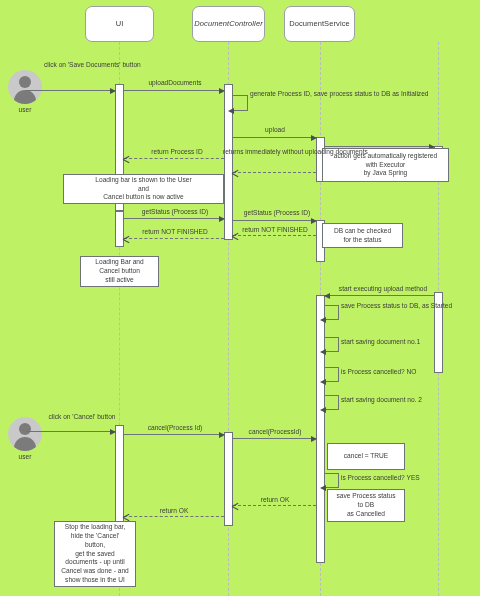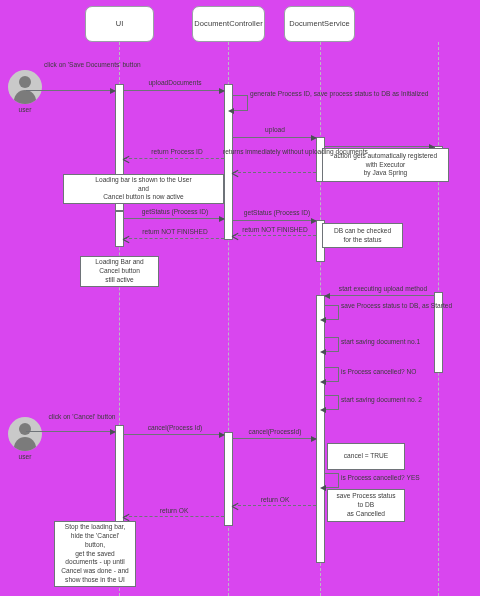--- a/index.html
+++ b/index.html
@@ -6,21 +6,21 @@
   body{
     font-family:"Liberation Sans", sans-serif;
     color:#3a3a3a;
     -webkit-font-smoothing:antialiased;
   }
   #canvas{
     position:relative;
     width:480px;
     height:596px;
     overflow:hidden;
-    background:#d946ef;
+    background:#bef264;
   }
   
   .participant{
     position:absolute;
     box-sizing:border-box;
     border:1px solid #9aa0a6;
     border-radius:7px;
     background:#ffffff;
     display:flex;
     align-items:center;
@@ -155,21 +155,21 @@
 <div id="canvas">
 
   <div class="lifeline" style="left:119px;top:42px;height:554px;"></div>
   <div class="lifeline" style="left:228px;top:42px;height:554px;"></div>
   <div class="lifeline" style="left:320px;top:42px;height:554px;"></div>
   <div class="lifeline" style="left:438px;top:42px;height:554px;"></div>
 
   <div class="participant" style="left:85px;top:6px;width:69px;height:36px;">
     <span>UI</span>
   </div>
-  <div class="participant" style="left:192px;top:6px;width:73px;height:36px;">
+  <div class="participant" style="left:192px;top:6px;width:73px;height:36px;font-style:italic;">
     <span>DocumentController</span>
   </div>
   <div class="participant" style="left:284px;top:6px;width:71px;height:36px;text-align:right;">
     <span>DocumentService</span>
   </div>
 
   <div class="actor-wrap" style="left:8px;top:70px;">
     <div class="actor-av">
       <div class="head"></div>
         <div class="body"></div>

